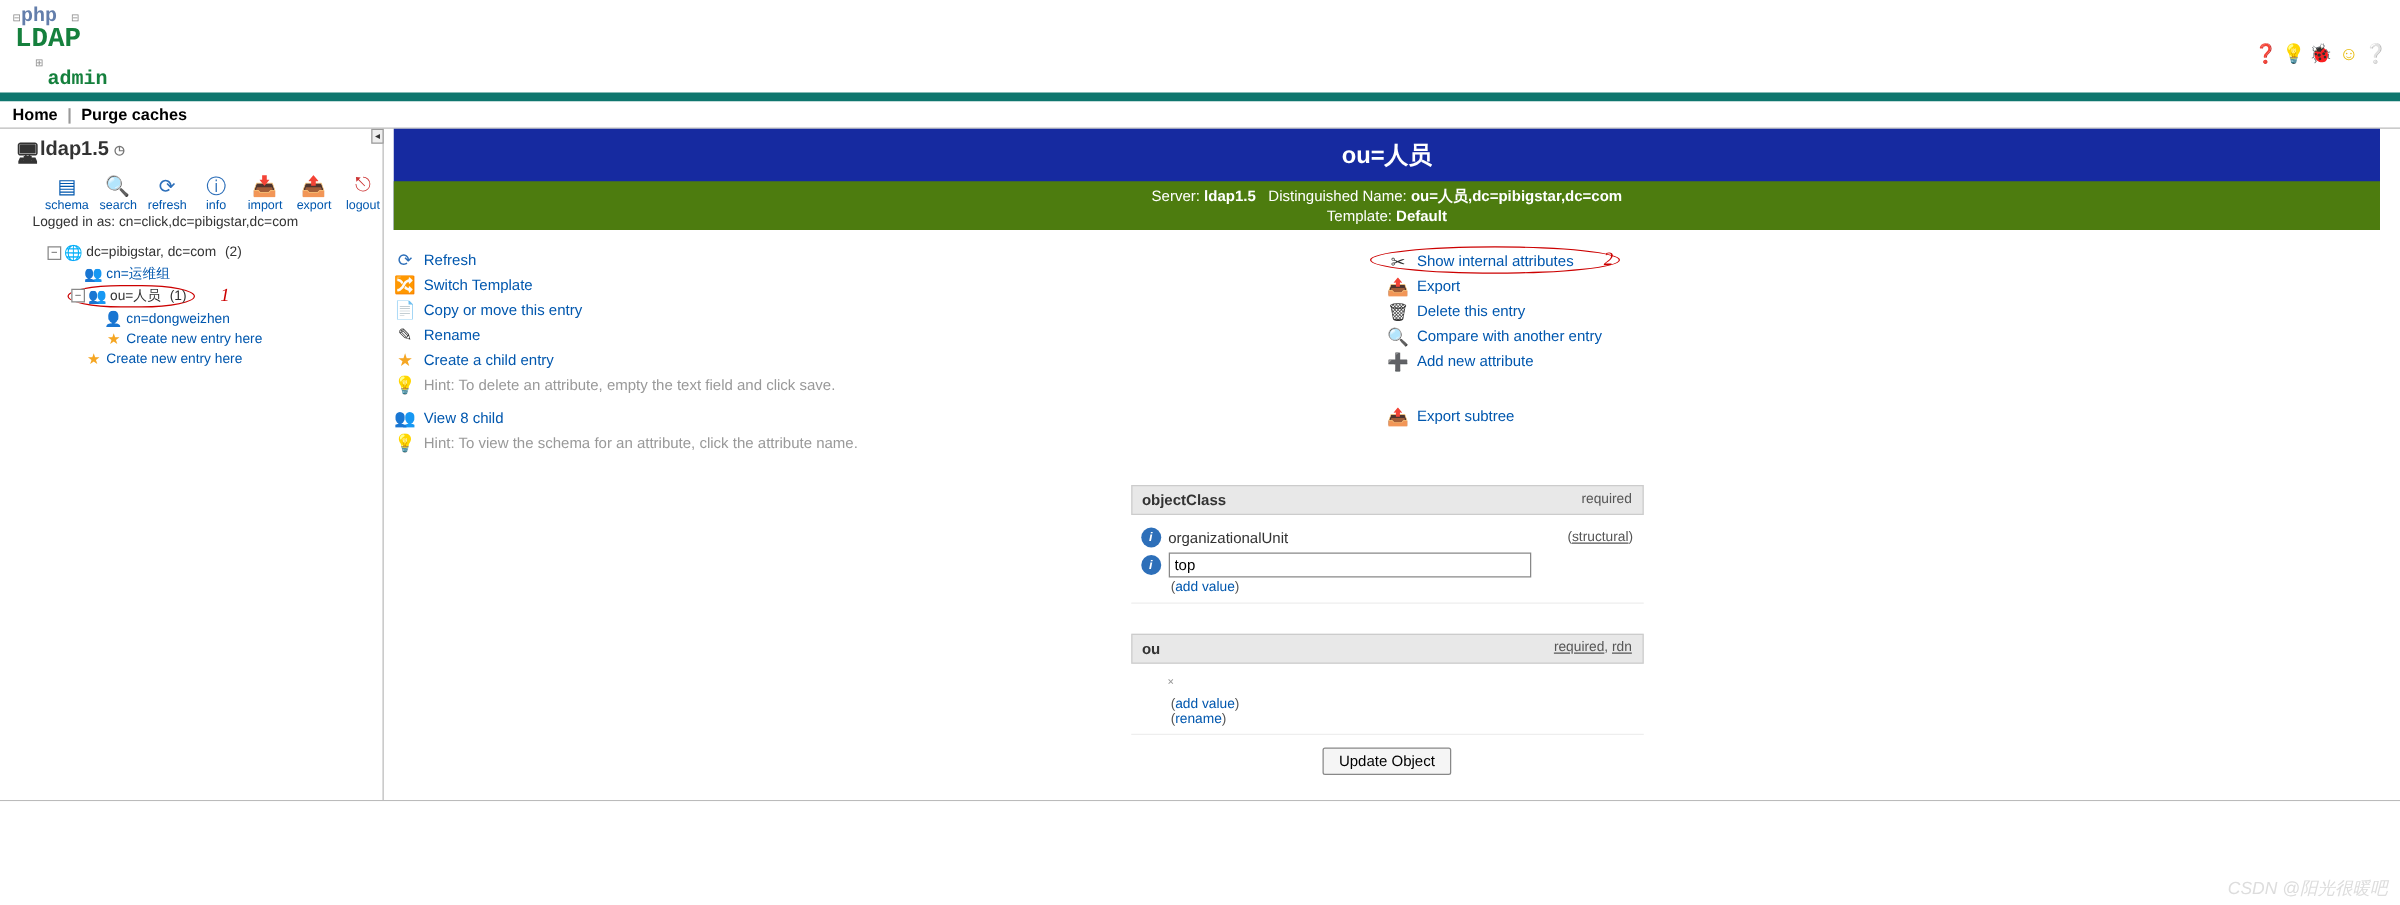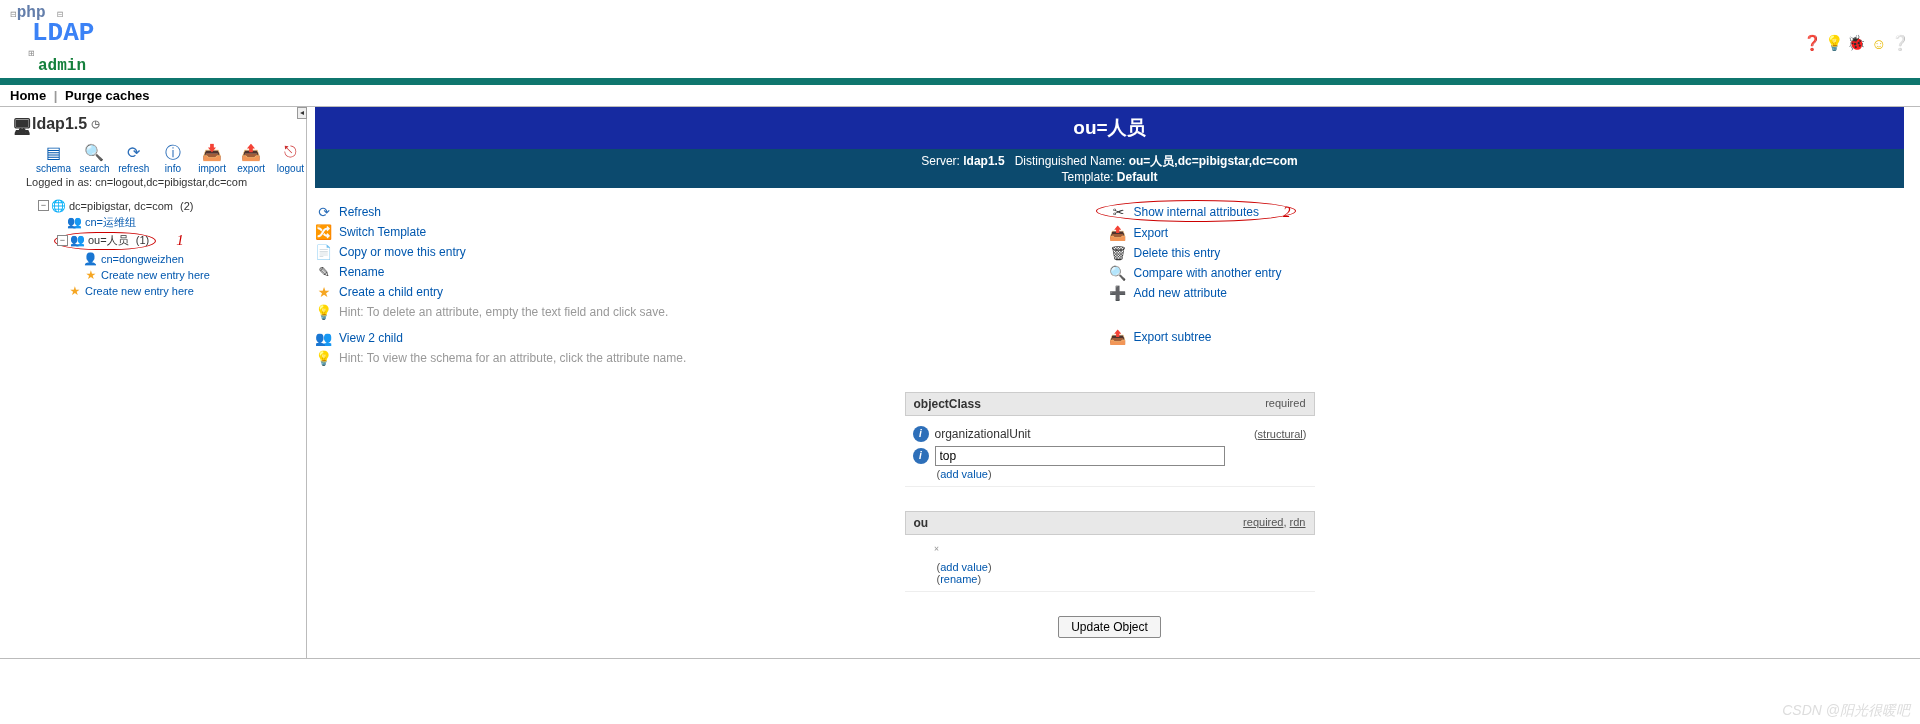--- a/index.html
+++ b/index.html
@@ -3,21 +3,21 @@
 <meta charset="utf-8">
 <style>
 * { box-sizing: border-box; margin: 0; padding: 0; }
 body { font-family: Verdana, Arial, sans-serif; font-size: 12px; color: #333; background: #fff; width: 1920px; }
 a { color: #0057ae; text-decoration: none; cursor: pointer; }
 
 
 .logo-area { padding: 4px 10px; }
 .logo-text { font-family: Liberation Mono, monospace; font-weight: bold; }
 .logo-php { color: #637eab; font-size: 16px; }
-.logo-ldap { color: #3b82f6; font-size: 26px; display:block; margin-left: 22px; line-height: 0.9;}
+.logo-ldap { color: #15803d; font-size: 22px; display:block; margin-left: 2px; line-height: 0.9;}
 .logo-admin { color: #15803d; font-size: 16px; display:block; margin-left: 28px; line-height: 0.9;}
 .logo-tree { font-size: 8px; color:#888; }
 
 
 .top-icons { position: absolute; right: 10px; top: 34px; display:flex; gap:4px;}
 .top-icons span { width:18px; height:18px; display:inline-flex; align-items:center; justify-content:center; font-size:15px;}
 
 
 .menubar { border-top: 7px solid #0f766e; border-bottom: 1px solid #bbb; padding: 3px 10px; font-size: 13px; font-weight: bold; background:#fff;}
 .menubar a { color: #000; }
@@ -46,21 +46,21 @@
 .indent1 { margin-left: 16px;}
 .indent2 { margin-left: 32px;}
 .star { color:#f5a623;}
 .circled { border: 1.5px solid #c00; border-radius: 50%/60%; padding: 0 6px 1px 2px; display:inline-flex; align-items:center; gap:2px;}
 .anno { color: #c00; font-family: serif; font-style: italic; font-size: 15px; margin-left: 18px;}
 
 
 .main { flex: 1; padding: 0 16px 20px 8px;}
 .header-band { background: #162aa0; color: #fff; text-align:center; margin-top: 0;}
 .header-title { font-size: 19px; font-weight: bold; padding: 8px 0;}
-.header-sub { background: #0c4a6e; font-size: 12px; padding: 4px 0;}
+.header-sub { background: #4d7c0f; font-size: 12px; padding: 4px 0;}
 .header-sub b { font-weight: bold;}
 
 
 .actions { display:flex; margin: 14px 0 6px 0;}
 .act-col { flex:1;}
 .act-row { display:flex; align-items:center; gap:6px; padding: 2px 0;}
 .act-row .aic { width:18px; height:16px; display:inline-flex; align-items:center; justify-content:center; font-size:14px;}
 .hint { color:#999; font-size:12px;}
 .bulb { color:#ccc; font-size:13px;}
 
@@ -70,21 +70,21 @@
 .attr-head .name { font-weight:bold;}
 .attr-head .req { color:#555; text-decoration:underline underline; font-size:11px;}
 .attr-body { padding: 8px 8px 6px 8px; border-bottom:1px solid #eee;}
 .val-row { display:flex; align-items:center; gap:6px; font-size:12px; padding:2px 0;}
 .info-ic { width:16px; height:16px; border-radius:50%; background:#2d6fb9; color:#fff; font-size:10px; font-weight:bold; display:inline-flex; align-items:center; justify-content:center; font-style:italic;}
 .struct { color:#555; font-size:11px;}
 .struct u { text-decoration:underline;}
 .val-input { border:1px solid #888; padding:2px 4px; width: 290px; font-size:12px;}
 .sublink { font-size:11px; color:#0057ae; margin-left: 24px;}
 .paren { color:#555;}
-.update-btn-row { text-align:center; margin-top:24px;}
+.update-btn-row { text-align:center; margin-top:10px;}
 .update-btn { padding: 3px 12px; font-size:12px; border:1px solid #888; background:#f5f5f5; border-radius:2px;}
 .rdn-mark { color:#555; font-size:11px;}
 
 .watermark { position:absolute; right:10px; bottom:4px; color:#ddd; font-size:14px; font-style:italic;}
 
 
 .show-int-wrap { position:relative; display:inline-flex; align-items:center; gap:6px;}
 .ellipse-over { position:absolute; left:-14px; top:-4px; width:200px; height:22px; border:1.5px solid #c00; border-radius:50%; pointer-events:none;}
 </style>
 </head>
@@ -122,21 +122,21 @@
     <div class="tb">
       <a class="tb-item"><span class="ic">▤</span><span>schema</span></a>
       <a class="tb-item"><span class="ic">🔍</span><span>search</span></a>
       <a class="tb-item"><span class="ic" style="color:#2d6fb9;">⟳</span><span>refresh</span></a>
       <a class="tb-item"><span class="ic" style="color:#2d6fb9;">ⓘ</span><span>info</span></a>
       <a class="tb-item"><span class="ic">📥</span><span>import</span></a>
       <a class="tb-item"><span class="ic">📤</span><span>export</span></a>
       <a class="tb-item"><span class="ic" style="color:#c33;">⎋</span><span>logout</span></a>
     </div>
     <div class="logged-in">
-      <span>Logged in as: </span><span>cn=logout,dc=pibigstar,dc=com</span>
+      <span>Logged in as: </span><span>cn=click,dc=pibigstar,dc=com</span>
     </div>
 
     <div class="tree">
       <div class="tree-row">
         <span class="expander">−</span>
         <span class="tree-icon">🌐</span>
         <span>dc=pibigstar, dc=com</span>&nbsp;<span>(2)</span>
       </div>
       <div class="tree-row indent1">
         <span class="noexp"></span>
@@ -200,21 +200,21 @@
         <div class="act-row">
             <span class="aic star">★</span>
             <a>Create a child entry</a>
           </div>
         <div class="act-row hint">
             <span class="aic bulb">💡</span>
             <span>Hint: To delete an attribute, empty the text field and click save.</span>
           </div>
         <div class="act-row" style="margin-top:6px;">
             <span class="aic">👥</span>
-            <a>View 2 child</a>
+            <a>View 8 child</a>
           </div>
         <div class="act-row hint">
             <span class="aic bulb">💡</span>
             <span>Hint: To view the schema for an attribute, click the attribute name.</span>
           </div>
       </div>
       <div class="act-col">
         <div class="act-row">
           <div class="show-int-wrap">
             <span class="aic">✂</span>

